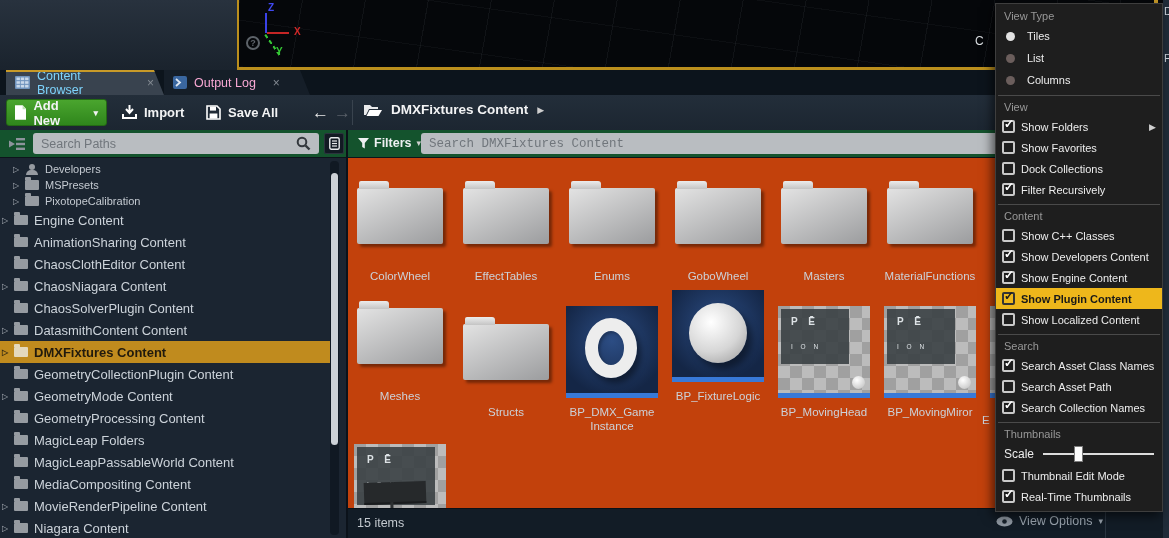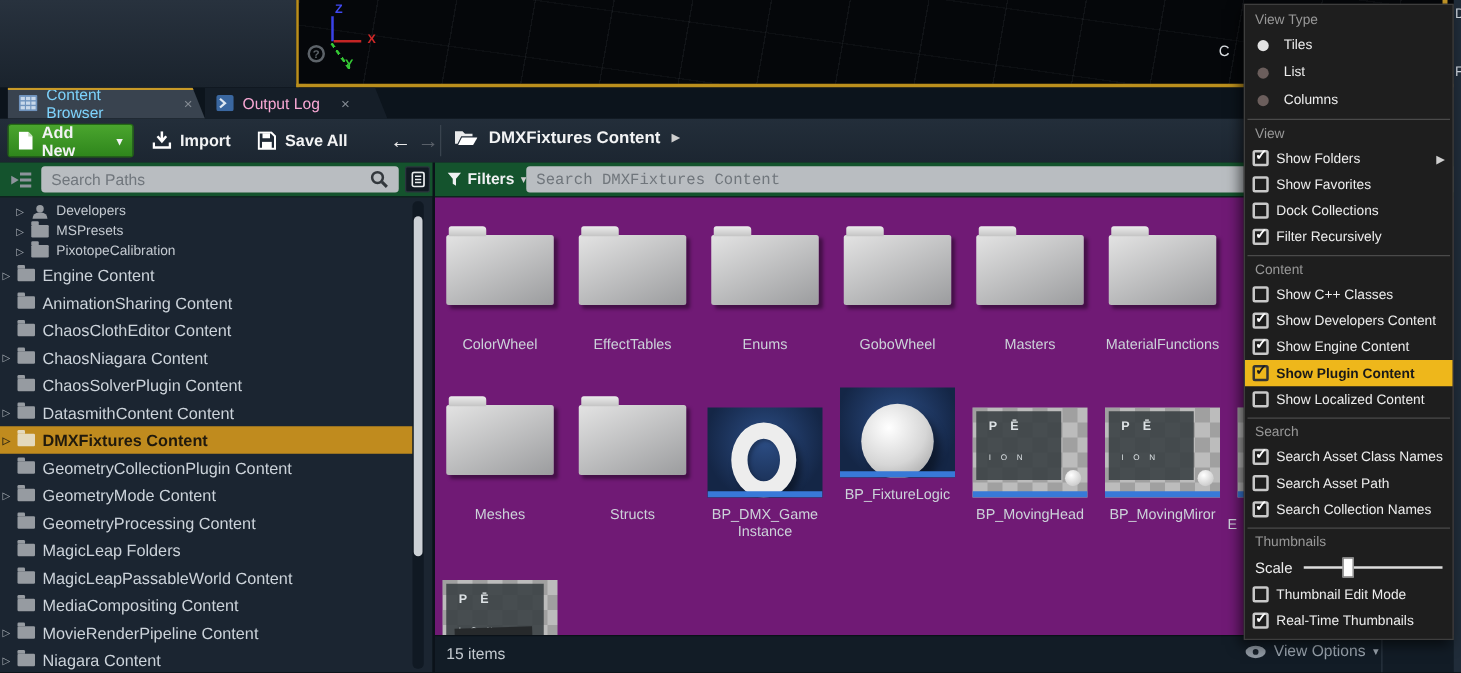--- a/index.html
+++ b/index.html
@@ -80,30 +80,30 @@
   .fol-s { position:relative; width:14px; height:10px; background:#969ba1; border-radius:1px; margin:0 6px 0 2px; flex:none; }
   .fol-s::before { content:''; position:absolute; top:-3px; left:0; width:6px; height:3px; background:#969ba1; border-radius:1px 1px 0 0; }
   .trow.sel .fol-s { background:#e4d9bd; } .trow.sel .fol-s::before { background:#e4d9bd; }
   .usr-s { position:relative; width:14px; height:11px; margin:0 6px 0 2px; flex:none; }
   .usr-s::before { content:''; position:absolute; left:4px; top:0; width:6px; height:6px; border-radius:50%; background:#969ba1; }
   .usr-s::after { content:''; position:absolute; left:1px; top:6px; width:12px; height:5px; border-radius:6px 6px 0 0; background:#969ba1; }
   #tree-scrollbar { position:absolute; left:330px; top:161px; width:9px; height:374px; background:#101923; border-radius:4px; }
   #tree-thumb { position:absolute; left:1px; top:12px; width:7px; height:272px; background:#ccd1d6; border-radius:4px; }
 
   
-  #main { position:absolute; left:348px; top:158px; width:821px; height:350px; background:#701a75; overflow:hidden; }
+  #main { position:absolute; left:348px; top:158px; width:821px; height:350px; background:#c2410c; overflow:hidden; }
   .tile { position:absolute; width:96px; text-align:center; }
   .thumb { position:relative; width:92px; height:92px; margin:0 auto; }
   .tlabel { margin-top:7px; font-size:11.5px; color:#ccd2d9; line-height:14px; }
   .nowrap { white-space:nowrap; }
   .folder-big { position:absolute; left:3px; top:18px; width:86px; height:56px;
     background:linear-gradient(155deg,#e3e3e3,#9b9c9e); border-radius:2px; box-shadow:3px 3px 3px rgba(0,0,0,0.4); }
   .folder-big::before { content:''; position:absolute; top:-7px; left:2px; width:30px; height:8px;
     background:linear-gradient(#ececec,#c4c4c4); border-radius:2px 3px 0 0; }
-  .bpthumb { position:absolute; inset:0; overflow:hidden;margin-top:20px; }
+  .bpthumb { position:absolute; inset:0; overflow:hidden; }
   .bstripe { position:absolute; left:0; bottom:0; width:100%; height:5px; background:#3879d8; }
   .bg-blue { background:radial-gradient(circle at 50% 38%, #2c4d84, #142646 75%); }
   .ring { position:absolute; left:19px; top:12px; width:52px; height:60px; border:13px solid #ededed;
     border-radius:50%; box-shadow:4px 5px 6px rgba(0,0,0,0.45), inset 2px 2px 3px rgba(0,0,0,0.25); }
   .sphere { position:absolute; left:17px; top:13px; width:58px; height:60px; border-radius:50%;
     background:radial-gradient(circle at 38% 32%, #ffffff, #d6d6d6 55%, #9e9e9e 95%);
     box-shadow:5px 6px 7px rgba(0,0,0,0.45); }
   .checker { background:conic-gradient(#bcbcbc 0 90deg, #a0a0a0 90deg 180deg, #bcbcbc 180deg 270deg, #a0a0a0 270deg) 0 0/24px 24px; }
   .fxlogo { position:absolute; left:3px; top:3px; width:68px; height:55px; background:rgba(55,61,65,0.88);
     color:#dde2e5; text-align:left; padding:7px 0 0 10px; }
@@ -393,21 +393,21 @@
         </div>
         <div class="tlabel nowrap">Masters</div>
       </div>
     <div class="tile" style="left:534px;top:12px;">
         <div class="thumb">
           <div class="folder-big"></div>
         </div>
         <div class="tlabel nowrap">MaterialFunctions</div>
       </div>
 
-    <div class="tile" style="left:4px;top:148px;">
+    <div class="tile" style="left:4px;top:132px;">
         <div class="thumb">
           <div class="folder-big"></div>
         </div>
         <div class="tlabel nowrap">Meshes</div>
       </div>
     <div class="tile" style="left:110px;top:148px;">
         <div class="thumb">
           <div class="folder-big"></div>
         </div>
         <div class="tlabel nowrap">Structs</div>

